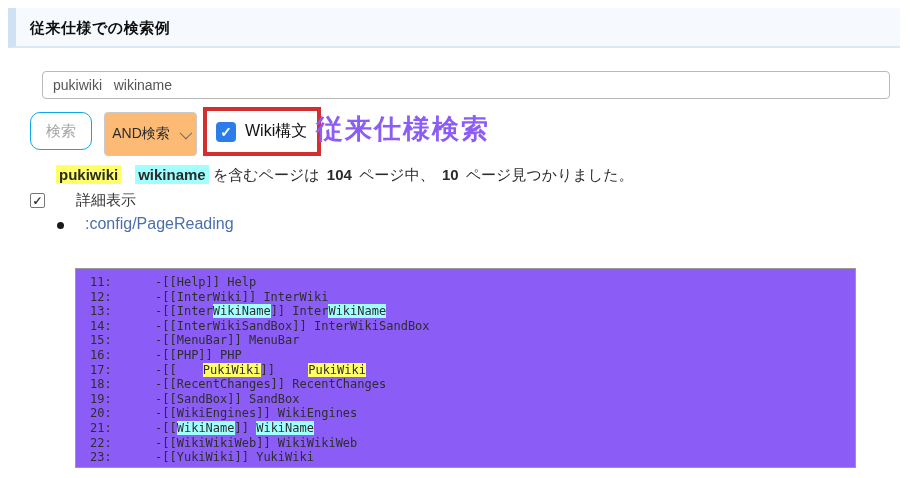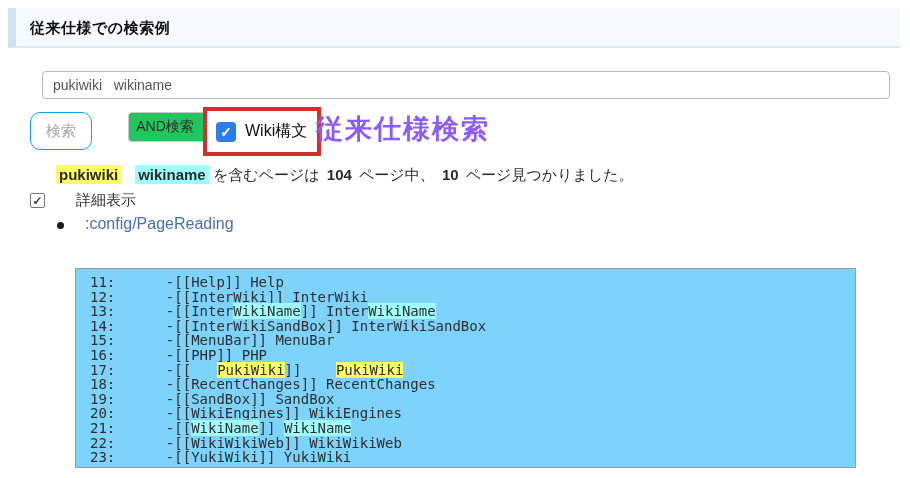--- a/index.html
+++ b/index.html
@@ -28,24 +28,24 @@
   }
 
   
   .btn-search {
     position:absolute; left:30px; top:112px; width:62px; height:38px;
     background:#fff; border:1px solid #0ea5e9; border-radius:10px;
     color:#a5a5a5; font-size:15px; font-family:Liberation Sans, sans-serif;
     cursor:pointer;
   }
   .select-mode {
-    position:absolute; left:104px; top:112px; width:93px; height:30px;
-    background:#22c55e; border:1px solid #c9c9c9; border-radius:4px;
+    position:absolute; left:104px; top:112px; width:93px; height:44px;
+    background:#fdba74; border:1px solid #c9c9c9; border-radius:4px;
     display:flex; align-items:center; justify-content:center; gap:8px;
-    font-size:14px; color:#2b2b2b; cursor:pointer;margin-left:24px;
+    font-size:14px; color:#2b2b2b; cursor:pointer;
   }
   .chevron {
     width:9px; height:9px; border-right:1.6px solid #666; border-bottom:1.6px solid #666;
     transform:rotate(45deg) translateY(-2px); margin-left:2px;
   }
   .red-box {
     position:absolute; left:203px; top:107px; height:49px;
     border:4px solid #d32f2f; display:flex; align-items:center;
     padding:0 10px 0 9px; gap:9px; background:#fff;
   }
@@ -84,23 +84,23 @@
     text-decoration:none; cursor:pointer;
   }
   .snippet {
     position:absolute; left:62px; top:241px; width:843px; height:14px;
     font-size:10.5px; color:#6b6b6b; white-space:nowrap; overflow:hidden;
   }
 
   
   .code-block {
     position:absolute; left:75px; top:268px; width:781px; height:200px;
-    background:#7dd3fc; border:1px solid #9a9a9a;
+    background:#8b5cf6; border:1px solid #9a9a9a;
     font-family:"DejaVu Sans Mono", monospace;
-    font-size:14px; line-height:14.6px; color:#2e2e2e;
+    font-size:12px; line-height:14.6px; color:#2e2e2e;
     padding:6px 0 0 14px; white-space:pre; overflow:hidden;
   }
 </style>
 </head>
 <body>
 
 <div class="page">
 
   <div class="hdr">
     <div class="hdr-title">従来仕様での検索例</div>

